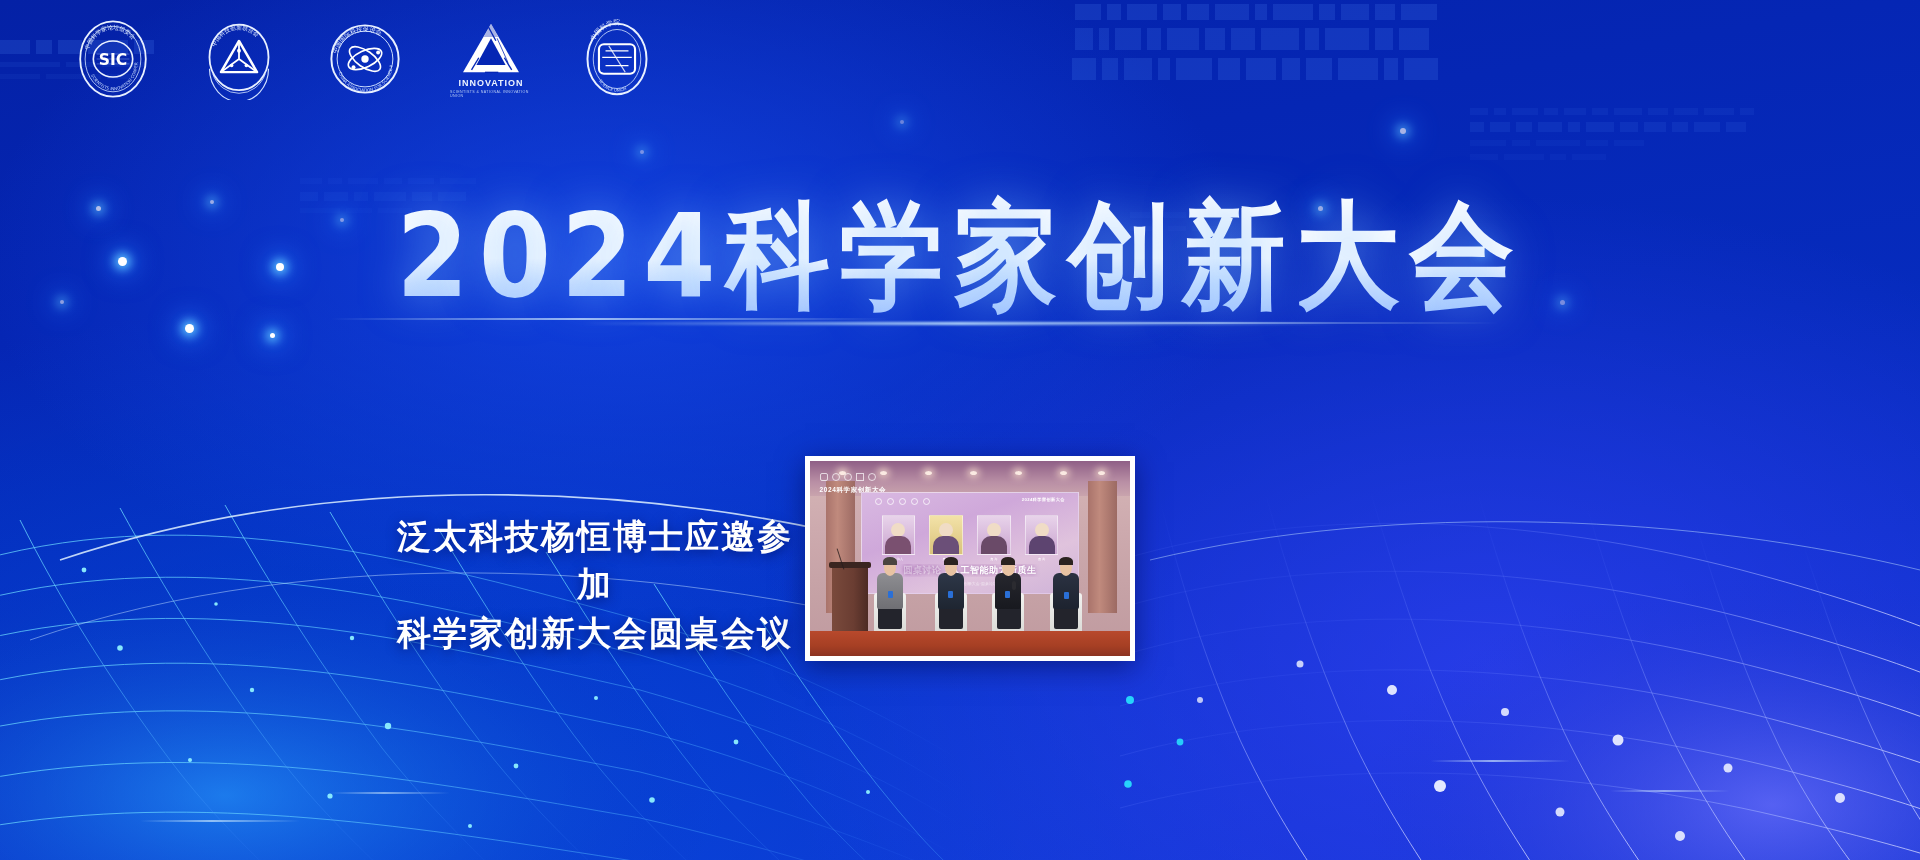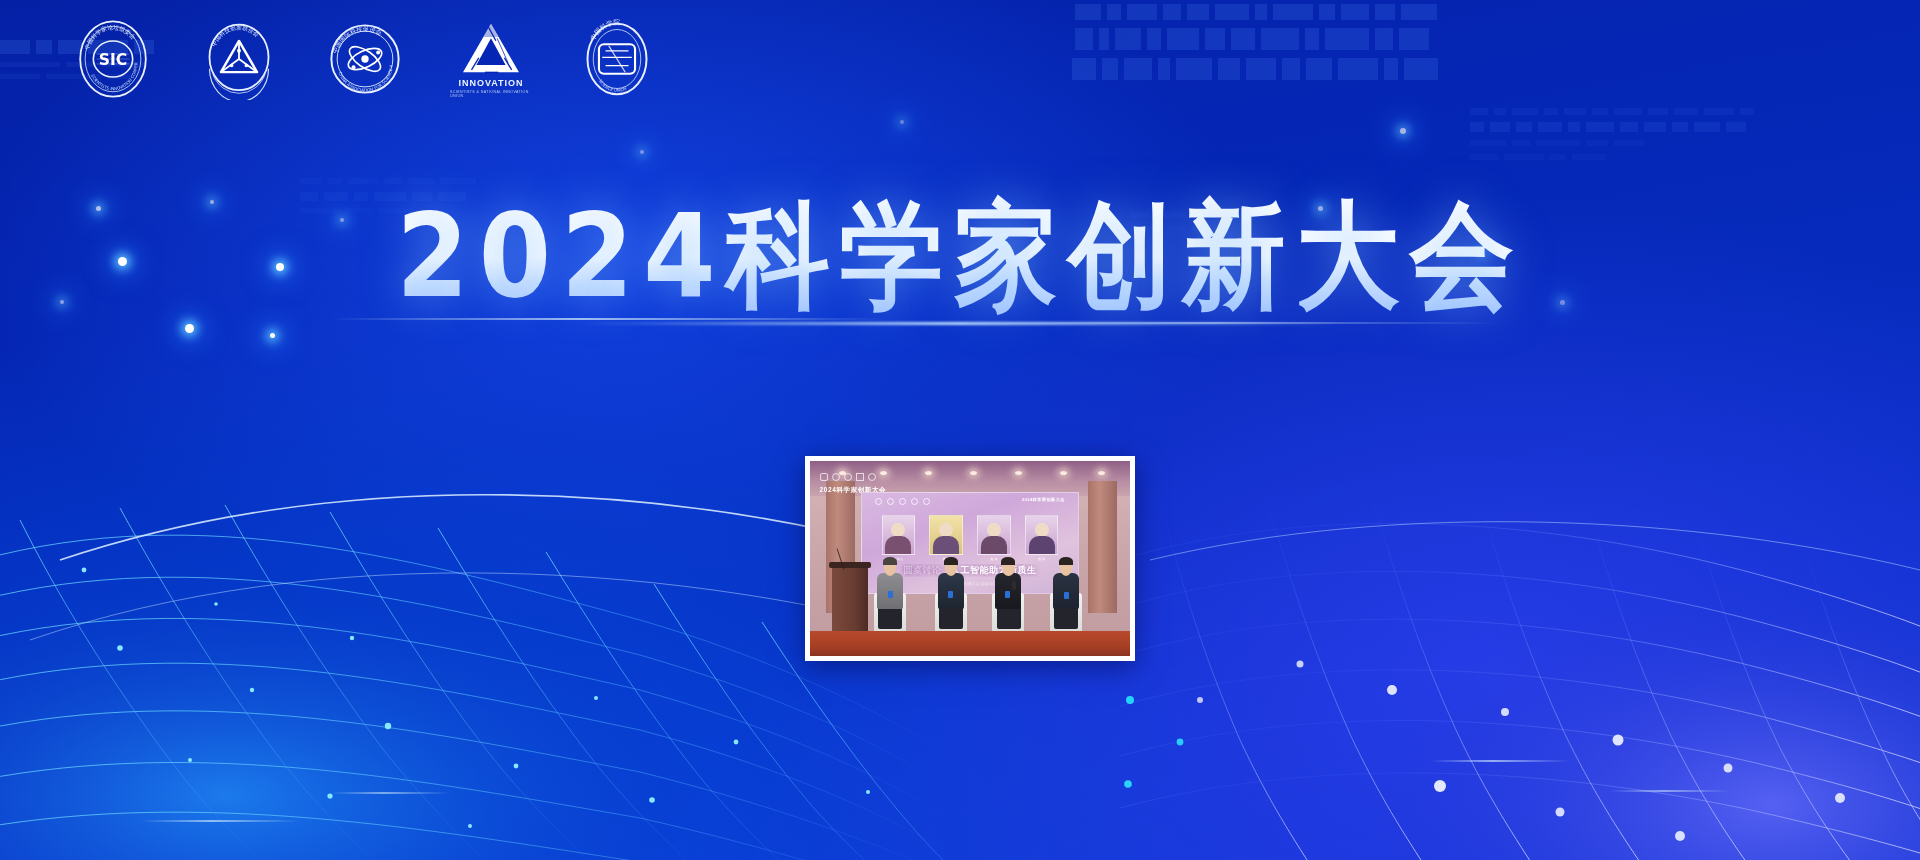--- a/index.html
+++ b/index.html
@@ -499,20 +499,22 @@
     </div>
   </div>
 
   <div class="title-wrap">
     <h1 class="main-title">2024科学家创新大会</h1>
   </div>
   <div class="title-underglow"></div>
 
 
   <div class="caption">
+    <div>泛太科技杨恒博士应邀参加</div>
+    <div>科学家创新大会圆桌会议</div>
   </div>
 
   <div class="photo">
     <div class="photo-inner">
       <div class="ph-wall"></div>
       <div class="ph-ceiling"></div>
 
       <span class="ph-downlight" style="left:9%"></span>
       <span class="ph-downlight" style="left:22%"></span>
       <span class="ph-downlight" style="left:36%"></span>

